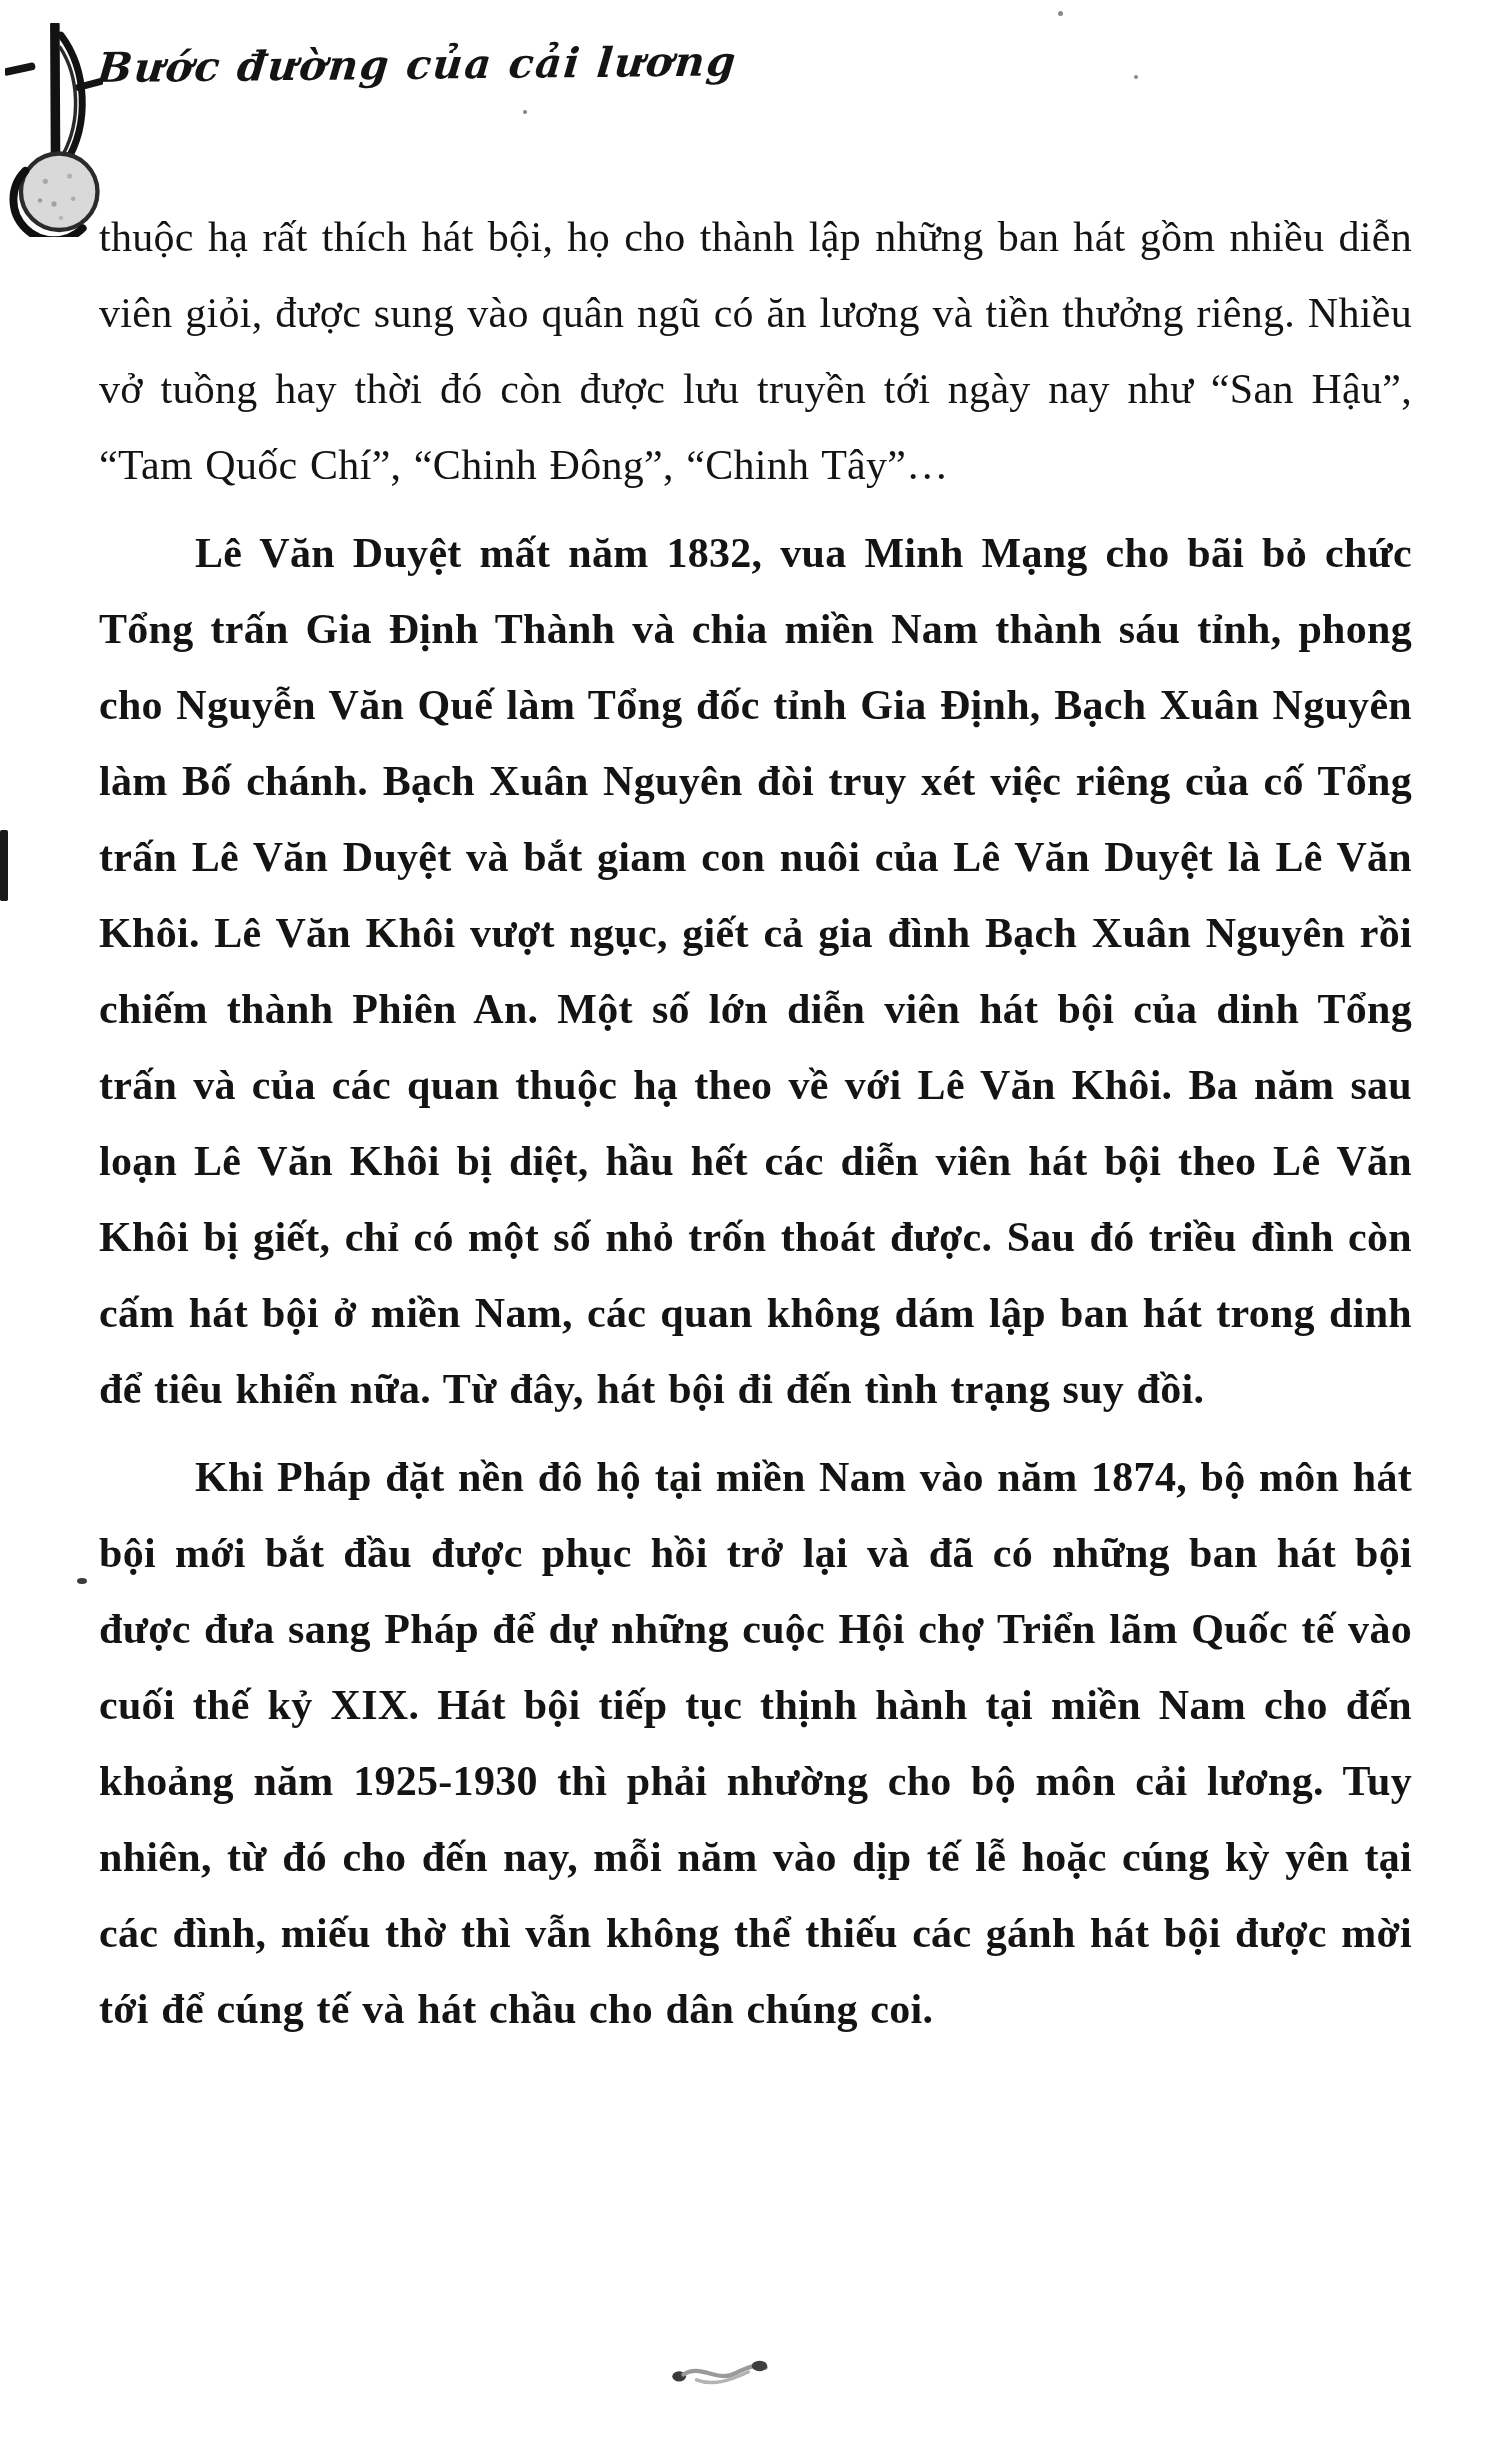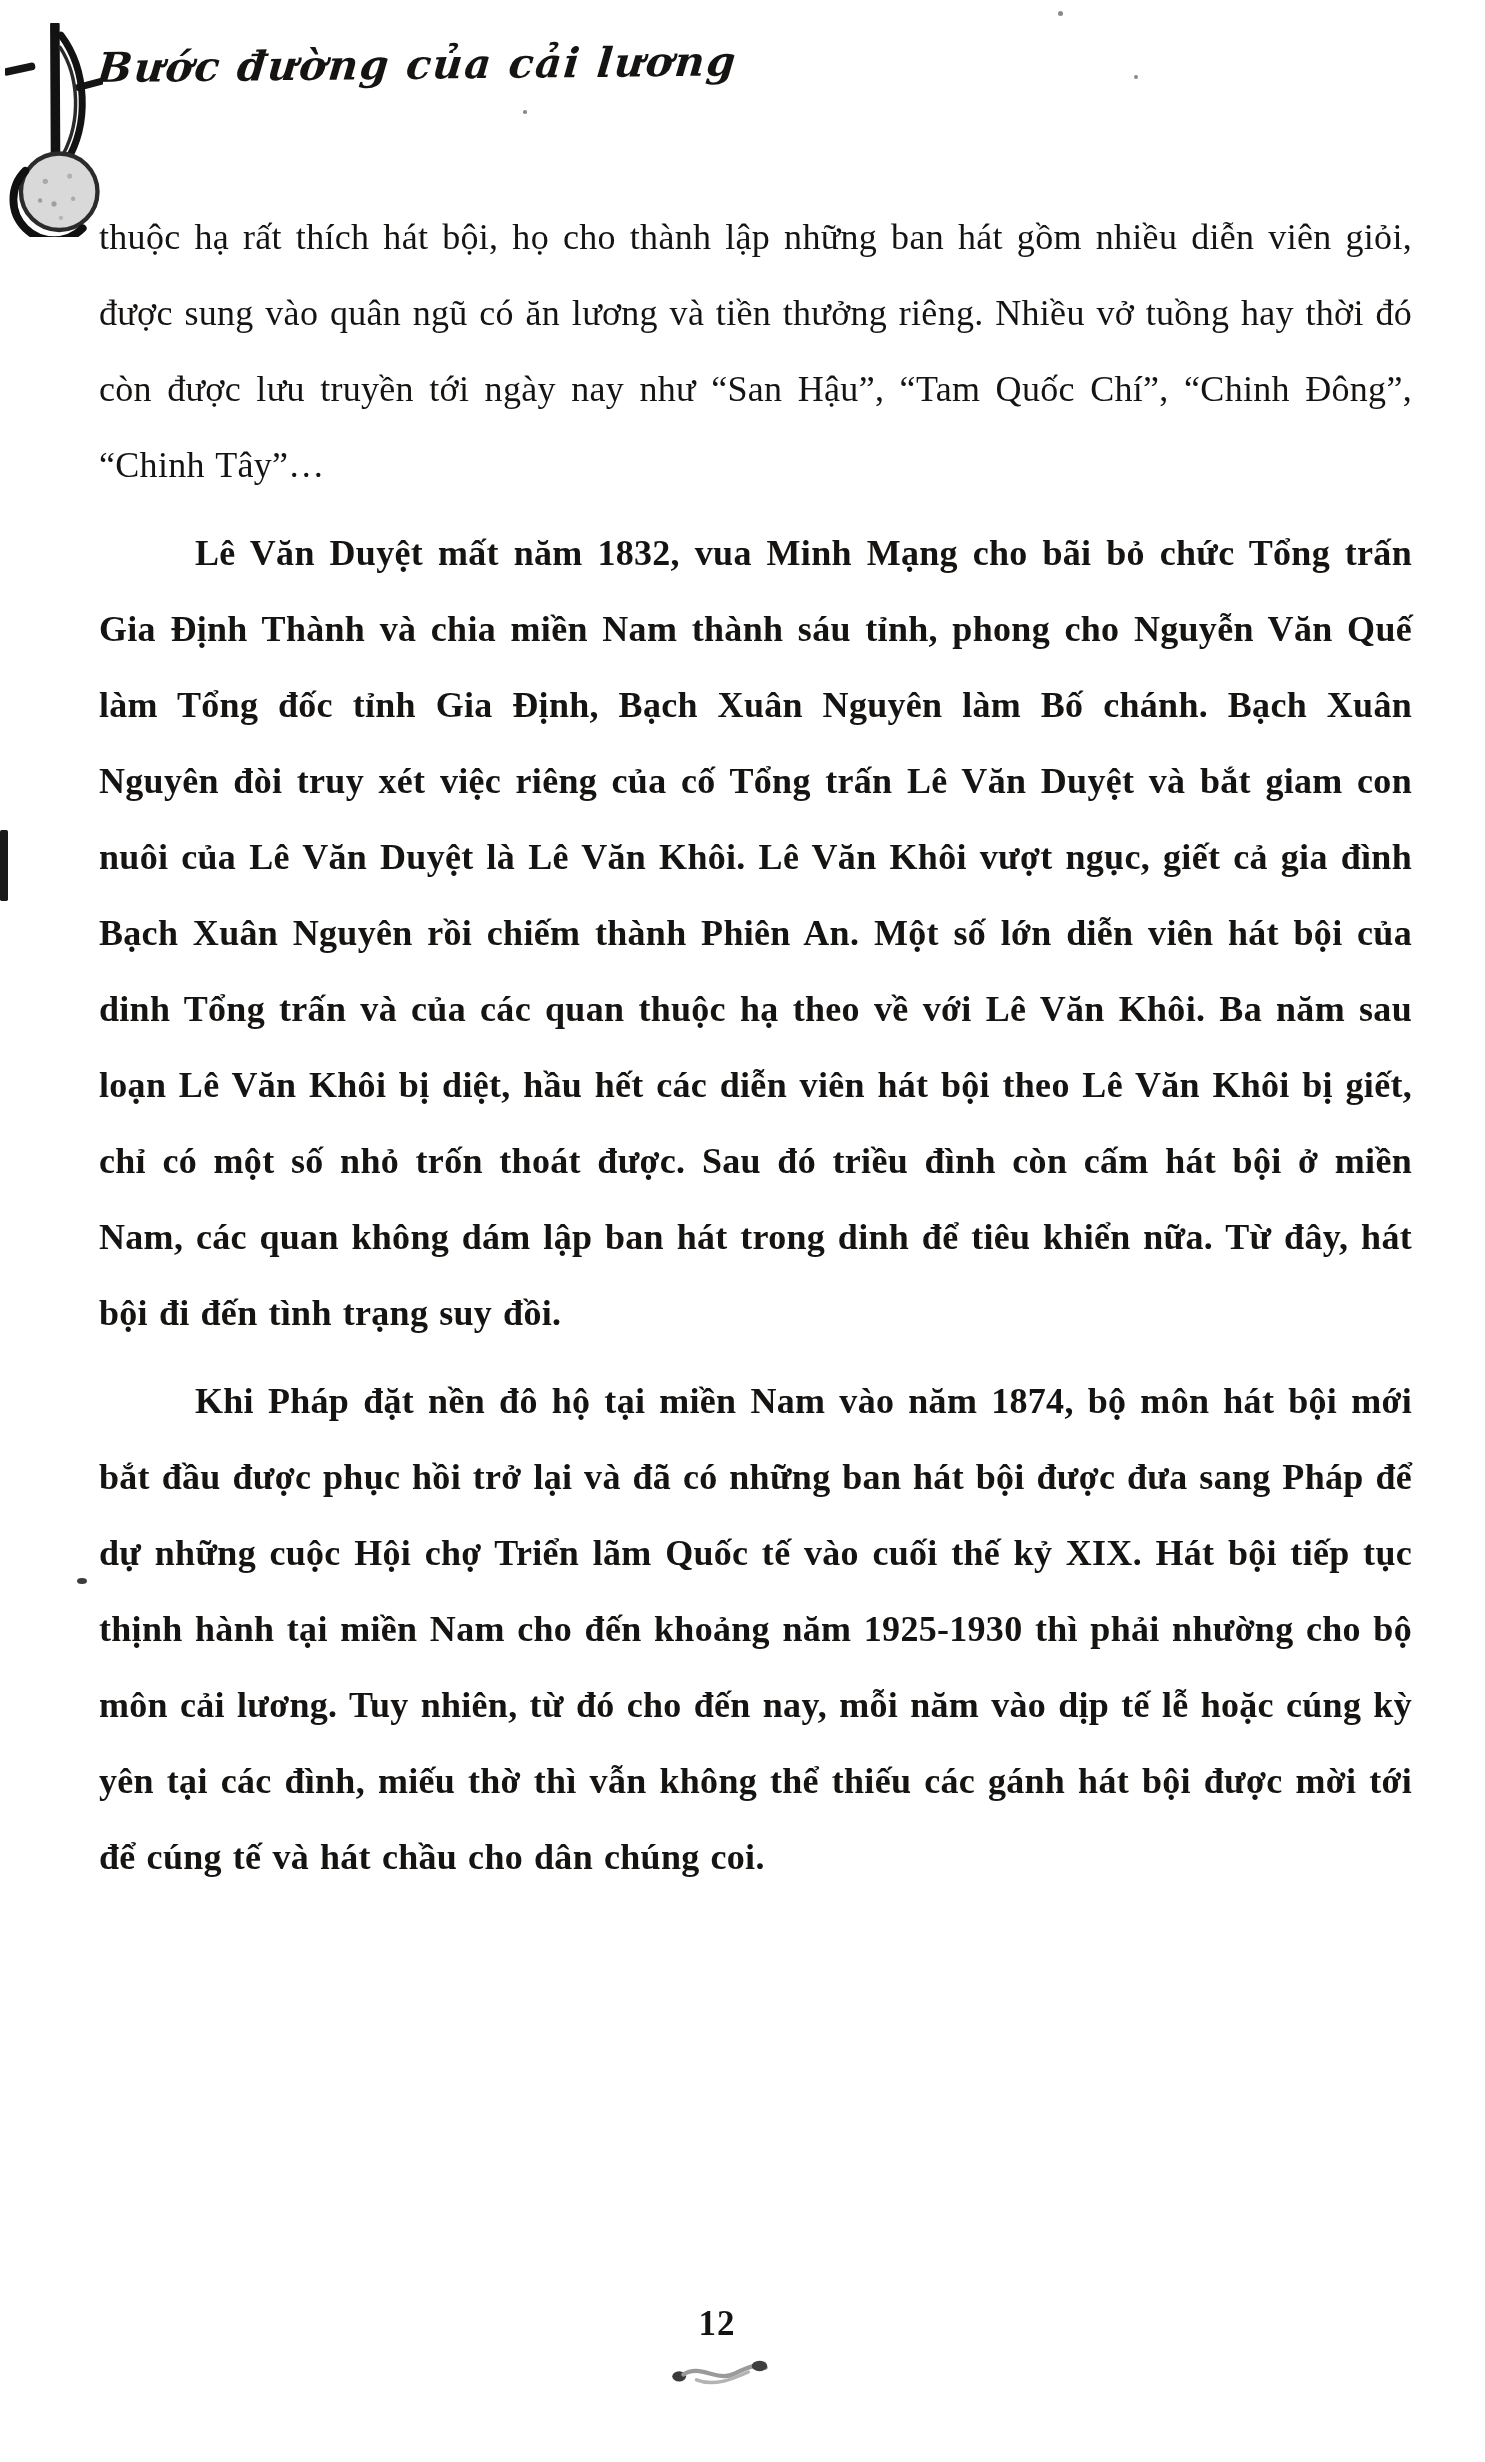--- a/index.html
+++ b/index.html
@@ -36,21 +36,21 @@
   }
   
   .content {
     position: absolute;
     left: 99px;
     top: 199px;
     width: 1313px;
   }
   .content p {
     margin: 0;
-    font-size: 36px;
+    font-size: 42px;
     line-height: 76px;
     text-align: justify;
     letter-spacing: 0.3px;
     word-spacing: 1.7px;
   }
   .content p.indent {
     text-indent: 96px;
     margin-top: 12.2px;
     font-weight: bold;
   }
@@ -123,21 +123,20 @@
   </svg>
 
   <div class="running-head">Bước đường của cải lương</div>
 
   <div class="content">
     <p>thuộc hạ rất thích hát bội, họ cho thành lập những ban hát gồm nhiều diễn viên giỏi, được sung vào quân ngũ có ăn lương và tiền thưởng riêng. Nhiều vở tuồng hay thời đó còn được lưu truyền tới ngày nay như “San Hậu”, “Tam Quốc Chí”, “Chinh Đông”, “Chinh Tây”…</p>
     <p class="indent">Lê Văn Duyệt mất năm 1832, vua Minh Mạng cho bãi bỏ chức Tổng trấn Gia Định Thành và chia miền Nam thành sáu tỉnh, phong cho Nguyễn Văn Quế làm Tổng đốc tỉnh Gia Định, Bạch Xuân Nguyên làm Bố chánh. Bạch Xuân Nguyên đòi truy xét việc riêng của cố Tổng trấn Lê Văn Duyệt và bắt giam con nuôi của Lê Văn Duyệt là Lê Văn Khôi. Lê Văn Khôi vượt ngục, giết cả gia đình Bạch Xuân Nguyên rồi chiếm thành Phiên An. Một số lớn diễn viên hát bội của dinh Tổng trấn và của các quan thuộc hạ theo về với Lê Văn Khôi. Ba năm sau loạn Lê Văn Khôi bị diệt, hầu hết các diễn viên hát bội theo Lê Văn Khôi bị giết, chỉ có một số nhỏ trốn thoát được. Sau đó triều đình còn cấm hát bội ở miền Nam, các quan không dám lập ban hát trong dinh để tiêu khiển nữa. Từ đây, hát bội đi đến tình trạng suy đồi.</p>
     <p class="indent">Khi Pháp đặt nền đô hộ tại miền Nam vào năm 1874, bộ môn hát bội mới bắt đầu được phục hồi trở lại và đã có những ban hát bội được đưa sang Pháp để dự những cuộc Hội chợ Triển lãm Quốc tế vào cuối thế kỷ XIX. Hát bội tiếp tục thịnh hành tại miền Nam cho đến khoảng năm 1925-1930 thì phải nhường cho bộ môn cải lương. Tuy nhiên, từ đó cho đến nay, mỗi năm vào dịp tế lễ hoặc cúng kỳ yên tại các đình, miếu thờ thì vẫn không thể thiếu các gánh hát bội được mời tới để cúng tế và hát chầu cho dân chúng coi.</p>
   </div>
 
-  <div class="page-number">12</div>
 
   <svg class="footer-flourish" viewBox="0 0 118 44" aria-hidden="true">
     <ellipse cx="10" cy="27" rx="8" ry="6" fill="#3a3a3a"></ellipse>
     <path d="M15,25 C34,12 54,34 74,24 S104,12 110,17" stroke="#9a9a9a" stroke-width="5" fill="none" stroke-linecap="round"></path>
     <path d="M30,31 C50,39 70,31 90,22" stroke="#b3b3b3" stroke-width="4" fill="none" stroke-linecap="round"></path>
     <ellipse cx="103" cy="15" rx="9" ry="6" fill="#3f3f3f"></ellipse>
   </svg>
 
   <div class="edge-bar"></div>
   <div class="margin-dot"></div>

